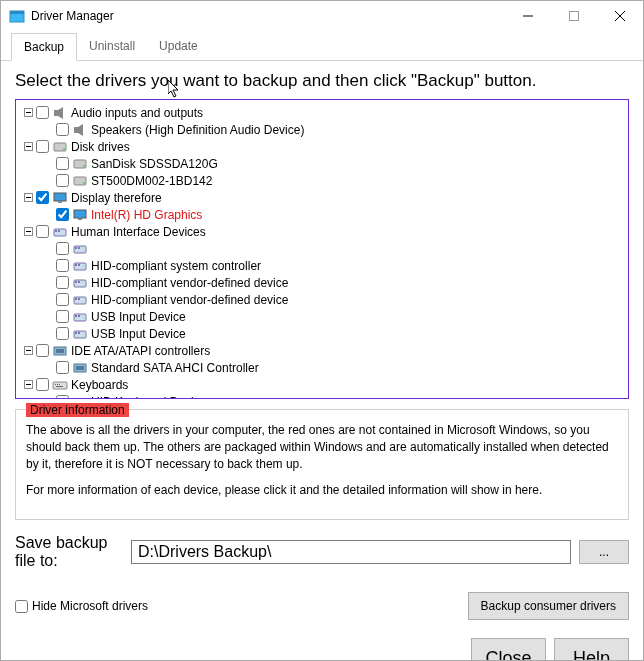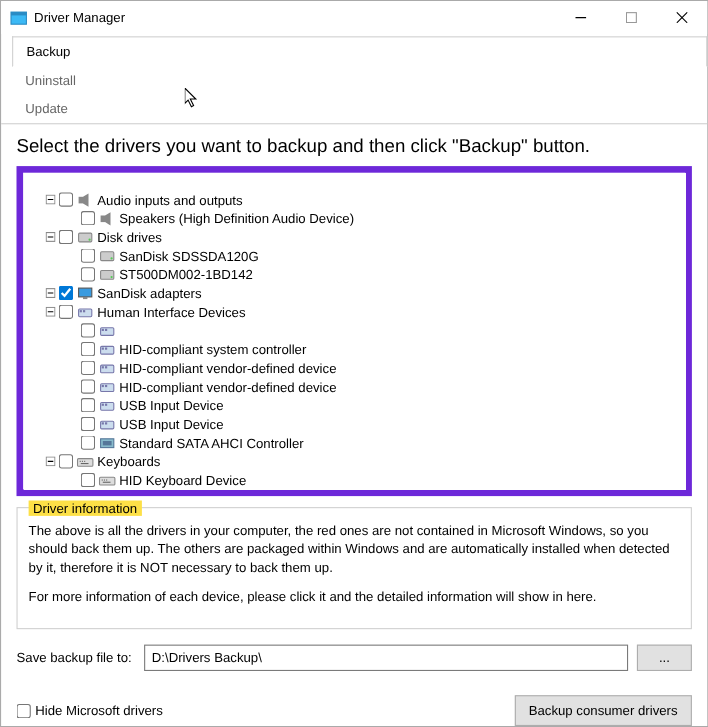--- a/index.html
+++ b/index.html
@@ -2,44 +2,44 @@
 <html><head>
 <meta charset="utf-8">
 <style>
 * { box-sizing: border-box; margin: 0; padding: 0; font-family: 'Segoe UI', Tahoma, sans-serif; font-size: 12px; }
 body { background: #fff; width: 644px; height: 661px; overflow: hidden; border: 1px solid #aaa; }
 .titlebar { height: 30px; display: flex; align-items: center; padding: 0 0 0 8px; background: #fff; }
 .titlebar .app-icon { width: 16px; height: 16px; margin-right: 6px; }
 .titlebar .title { flex: 1; font-size: 12px; }
 .titlebar .win-btns { display: flex; }
 .titlebar .win-btn { width: 46px; height: 30px; display: flex; align-items: center; justify-content: center; color: #333; }
-.tabs { display: flex; border-bottom: 1px solid #d0d0d0; padding-left: 10px; margin-top: 2px; flex-direction: column; }
+.tabs { display: flex; border-bottom: 1px solid #d0d0d0; padding-left: 10px; margin-top: 2px; }
 .tab { padding: 6px 12px 6px 12px; color: #666; cursor: default; }
 .tab.active { background: #fff; border: 1px solid #d0d0d0; border-bottom: 1px solid #fff; margin-bottom: -1px; color: #000; }
 .content { padding: 10px 14px 8px 14px; }
 .instruction { font-size: 17px; margin-bottom: 8px; }
-.tree-container { border: 6px solid #6d28d9; height: 300px; overflow-y: scroll; background: #fff; padding: 16px; position: relative; }
+.tree-container { border: 1px solid #6d28d9; height: 300px; overflow-y: scroll; background: #fff; padding: 4px; position: relative; }
 .tree { }
 .tree-row { display: flex; align-items: center; height: 17px; white-space: nowrap; }
 .expander { width: 12px; height: 12px; display: inline-flex; align-items: center; justify-content: center; margin-right: 2px; }
 .expander svg { width: 9px; height: 9px; }
 .spacer { width: 14px; display: inline-block; }
 .tree-checkbox { width: 13px; height: 13px; margin-right: 3px; accent-color: #0078d7; }
 .dev-icon { width: 16px; height: 16px; margin-right: 3px; display: inline-flex; align-items: center; justify-content: center; }
 .tree-label { font-size: 12px; }
 .tree-label.red { color: #dc1414; }
 .lvl0 { padding-left: 2px; }
 .lvl1 { padding-left: 22px; align-items: center; }
 .fieldset { border: 1px solid #d0d0d0; margin-top: 10px; padding: 8px 10px 10px 10px; }
-.fieldset .legend { font-size: 12px; position: relative; top: -15px; background: #fde047; padding: 0 4px; display: inline-block; }
+.fieldset .legend { font-size: 12px; position: relative; top: -15px; background: #ef4444; padding: 0 4px; display: inline-block; }
 .fieldset .body { margin-top: -10px; font-size: 12px; line-height: 1.4; }
 .info-p { margin-bottom: 10px; }
 .save-row { display: flex; align-items: center; margin-top: 14px; gap: 8px; }
-.save-label { font-size: 12px; width: 108px; }
-.save-input { flex: 1; height: 24px; border: 1px solid #7a7a7a; padding: 2px 6px; font-size: 12px; }
+.save-label { font-size: 16px; width: 108px; }
+.save-input { flex: 1; height: 24px; border: 1px solid #7a7a7a; padding: 2px 6px; font-size: 16px; }
 .browse-btn { width: 50px; height: 24px; border: 1px solid #adadad; background: #e1e1e1; }
 .bottom-row { display: flex; align-items: center; justify-content: space-between; margin-top: 22px; }
 .hide-check { display: flex; align-items: center; gap: 4px; font-size: 12px; }
 .hide-check input { width: 13px; height: 13px; }
 .action-btn { height: 28px; padding: 0 12px; border: 1px solid #adadad; background: #e1e1e1; font-size: 12px; }
 .footer { display: flex; justify-content: flex-end; gap: 8px; padding: 10px 14px; }
 .footer .btn { width: 75px; height: 40px; border: 1px solid #adadad; background: #e1e1e1; font-size: 18px; }
 .cursor { position: absolute; pointer-events: none; z-index: 999; }
 ::-webkit-scrollbar { width: 17px; }
 ::-webkit-scrollbar-track { background: #f0f0f0; }
@@ -159,21 +159,32 @@
               <line x1="2" y1="4.5" x2="7" y2="4.5" stroke="#000"></line>
             </svg>
           </span>
           <input type="checkbox" class="tree-checkbox" checked="" style="">
           <span class="dev-icon">
             <svg viewBox="0 0 16 16">
               <rect x="2" y="3" width="12" height="8" fill="#3a9be0" stroke="#555"></rect>
               <rect x="6" y="11" width="4" height="2" fill="#888"></rect>
             </svg>
           </span>
-          <span class="tree-label">SanDisk adapters</span>
+          <span class="tree-label">Display therefore</span>
+        </div>
+        <div class="tree-row lvl1">
+          <span class="spacer"></span>
+          <input type="checkbox" class="tree-checkbox" checked="" style="">
+          <span class="dev-icon">
+            <svg viewBox="0 0 16 16">
+              <rect x="2" y="3" width="12" height="8" fill="#3a9be0" stroke="#555"></rect>
+              <rect x="6" y="11" width="4" height="2" fill="#888"></rect>
+            </svg>
+          </span>
+          <span class="tree-label red">Intel(R) HD Graphics</span>
         </div>
         <div class="tree-row lvl0">
           <span class="expander">
             <svg viewBox="0 0 9 9">
               <rect x="0.5" y="0.5" width="8" height="8" fill="#fff" stroke="#888"></rect>
               <line x1="2" y1="4.5" x2="7" y2="4.5" stroke="#000"></line>
             </svg>
           </span>
           <input type="checkbox" class="tree-checkbox" style="">
           <span class="dev-icon">
@@ -248,20 +259,36 @@
           <span class="spacer"></span>
           <input type="checkbox" class="tree-checkbox" style="">
           <span class="dev-icon">
             <svg viewBox="0 0 16 16">
               <rect x="2" y="5" width="12" height="7" rx="1" fill="#cde" stroke="#77a"></rect>
               <rect x="3" y="6" width="2" height="2" fill="#77a"></rect>
               <rect x="6" y="6" width="2" height="2" fill="#77a"></rect>
             </svg>
           </span>
           <span class="tree-label">USB Input Device</span>
+        </div>
+        <div class="tree-row lvl0">
+          <span class="expander">
+            <svg viewBox="0 0 9 9">
+              <rect x="0.5" y="0.5" width="8" height="8" fill="#fff" stroke="#888"></rect>
+              <line x1="2" y1="4.5" x2="7" y2="4.5" stroke="#000"></line>
+            </svg>
+          </span>
+          <input type="checkbox" class="tree-checkbox" style="">
+          <span class="dev-icon">
+            <svg viewBox="0 0 16 16">
+              <rect x="2" y="4" width="12" height="8" fill="#8bc" stroke="#579"></rect>
+              <rect x="4" y="6" width="8" height="4" fill="#579"></rect>
+            </svg>
+          </span>
+          <span class="tree-label">IDE ATA/ATAPI controllers</span>
         </div>
         <div class="tree-row lvl1">
           <span class="spacer"></span>
           <input type="checkbox" class="tree-checkbox" style="">
           <span class="dev-icon">
             <svg viewBox="0 0 16 16">
               <rect x="2" y="4" width="12" height="8" fill="#8bc" stroke="#579"></rect>
               <rect x="4" y="6" width="8" height="4" fill="#579"></rect>
             </svg>
           </span>

